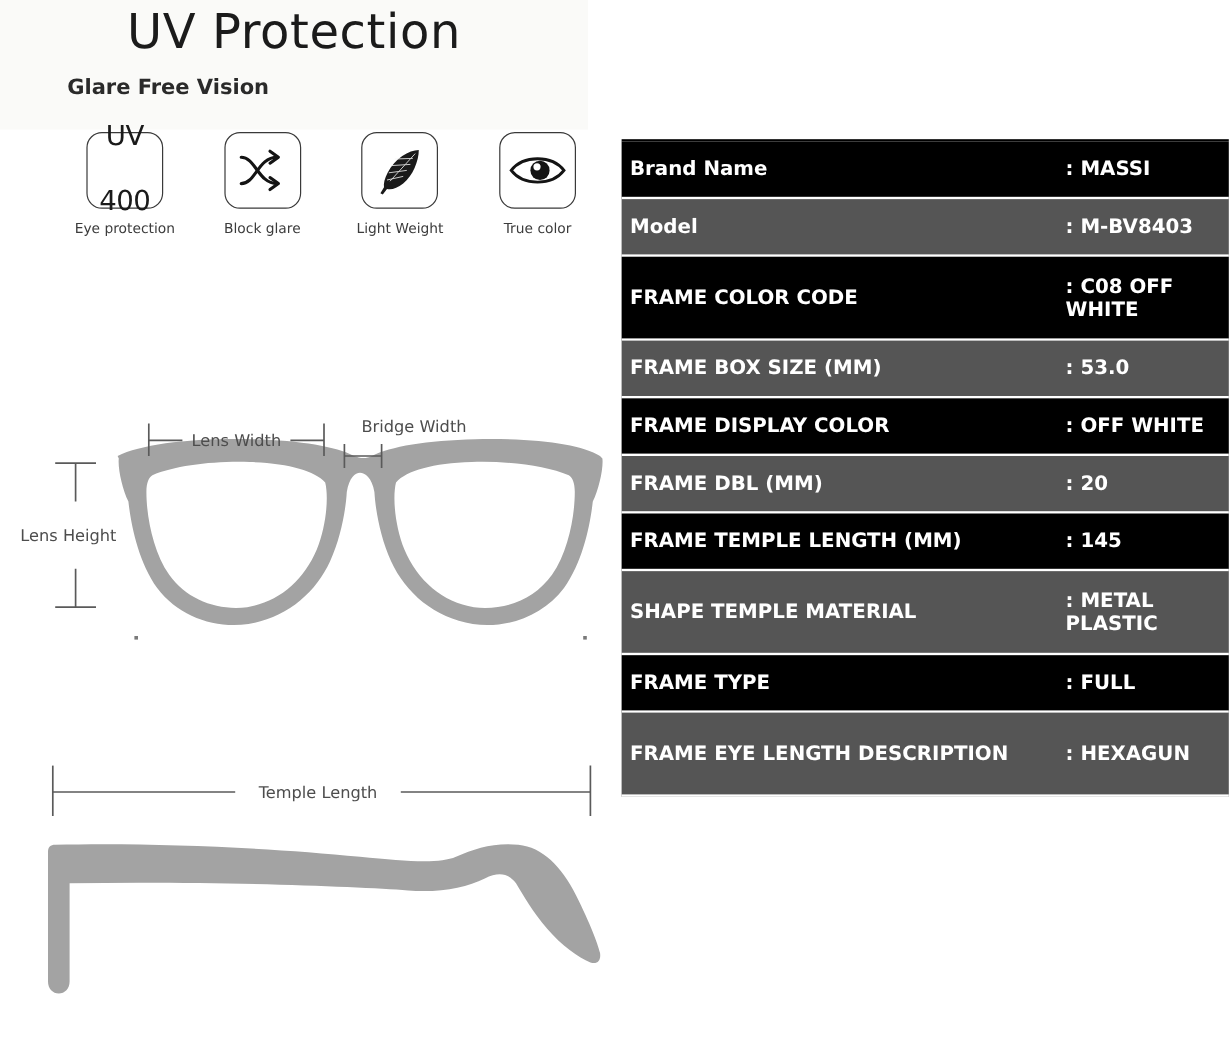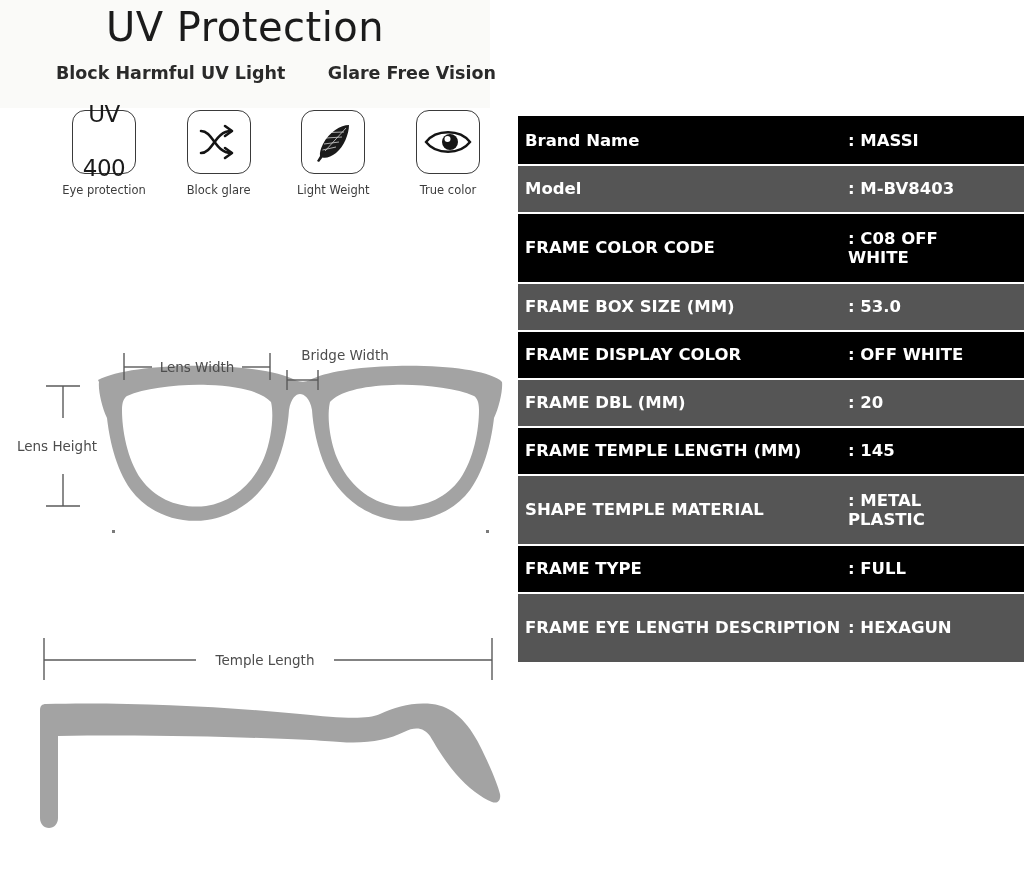--- a/index.html
+++ b/index.html
@@ -153,33 +153,33 @@
   .spec-value {
     flex: 1 1 auto;
     box-sizing: border-box;
     padding: 8px 6px 8px 0px;
     color: #ffffff;
     font-weight: bold;
     font-size: 16.5px;
     line-height: 1.18;
     font-family: "DejaVu Sans", sans-serif;
     white-space: pre-line;
+    margin-left: 40px;
   }
   .spec-row.h1 { min-height: 48px; }
   .spec-row.h2 { min-height: 70px; }
 </style>
 </head>
 <body>
 
 <div id="left-panel">
 
   <div id="uv-banner">
     <div id="uv-title">UV Protection</div>
     <div id="uv-subtitles">
-      <span>Block Harmful UV Light</span>
       <span>Glare Free Vision</span>
     </div>
   </div>
 
   <div id="feature-row">
 
     <div class="feature">
       <div class="feature-box">
         <div class="uv400">
           <span>UV</span>

